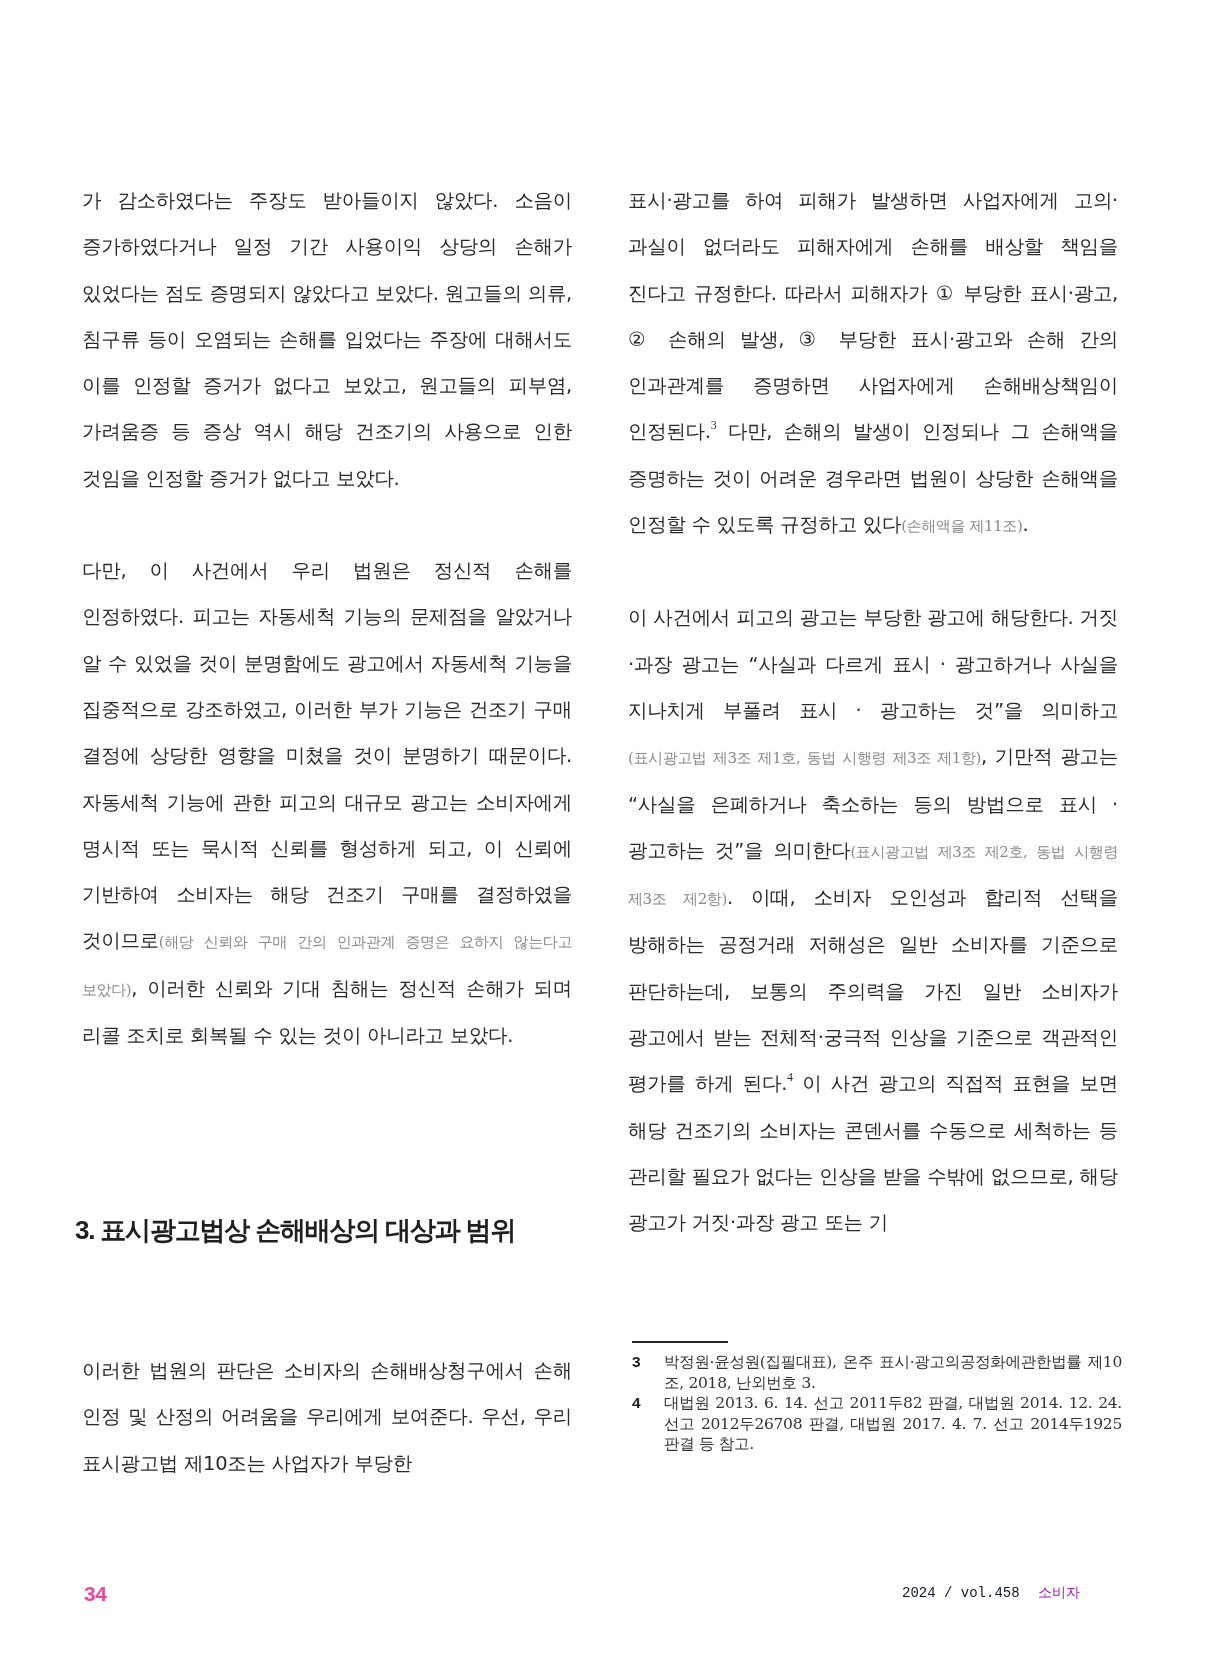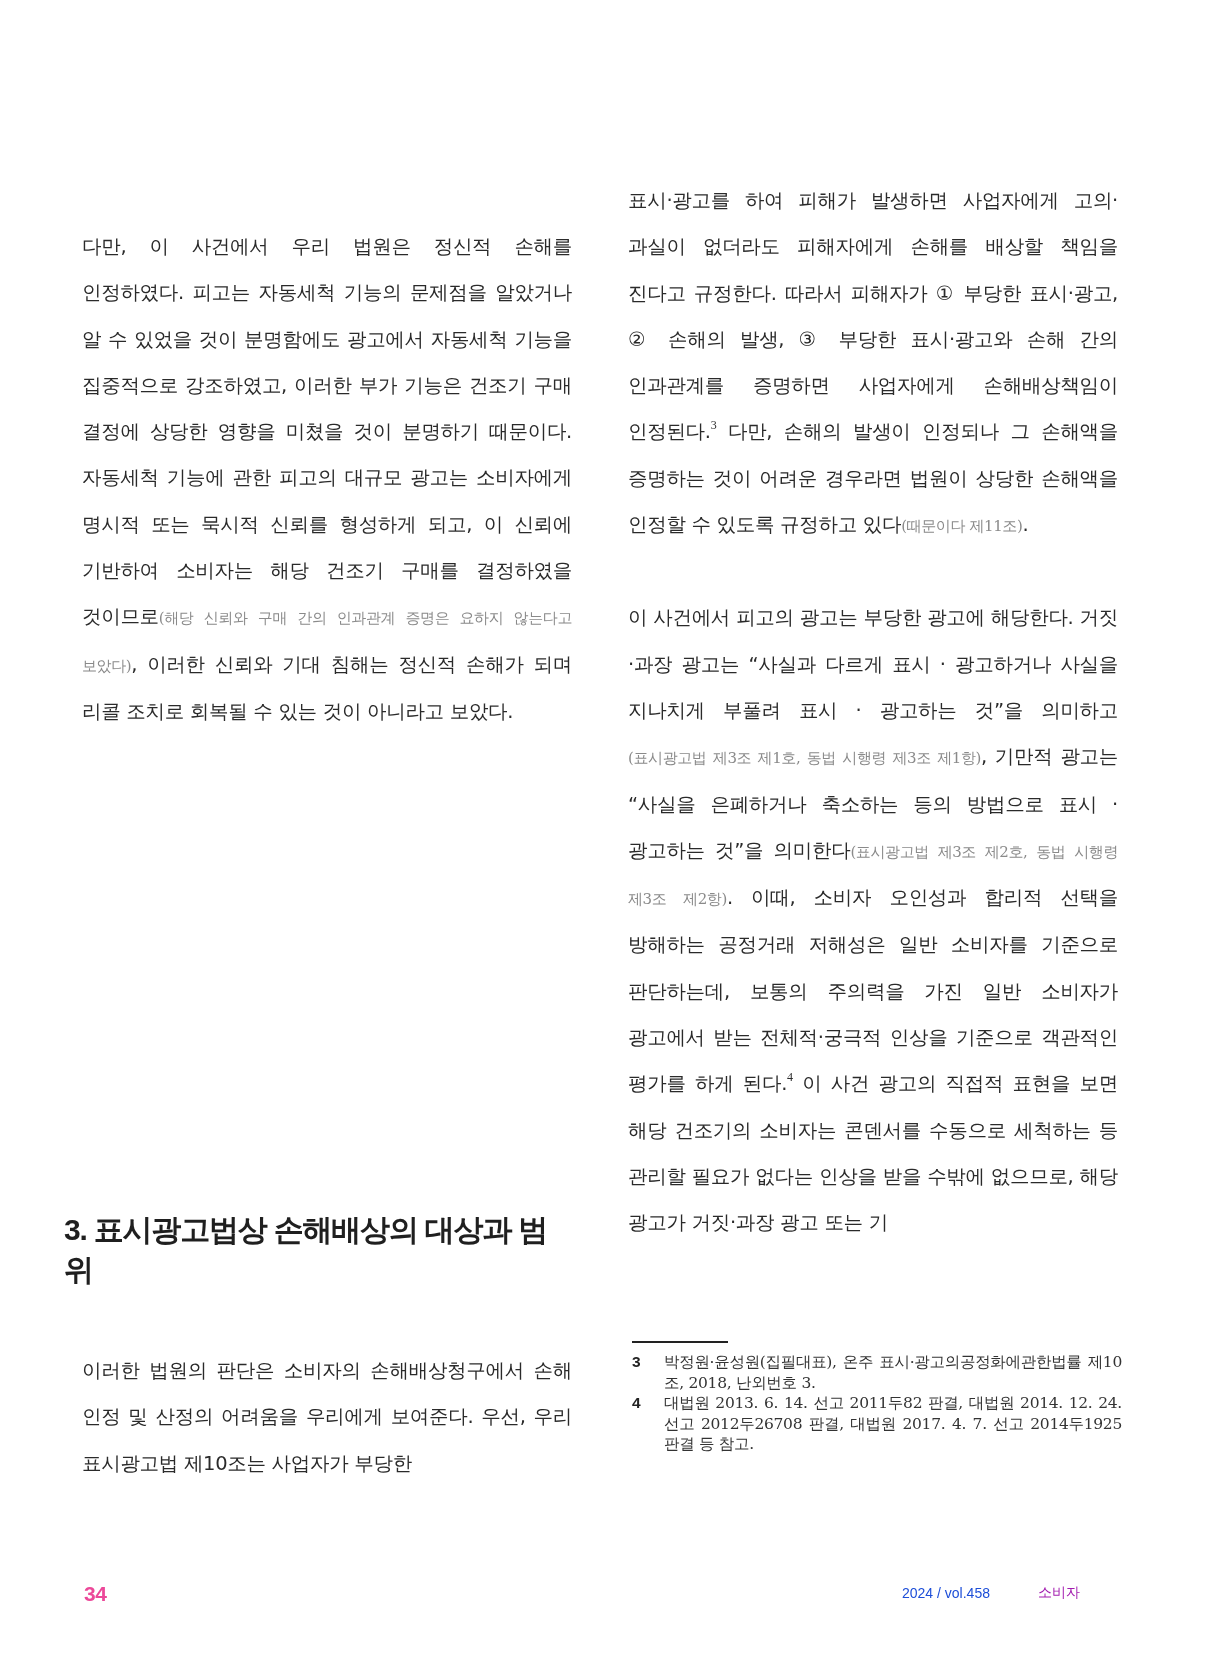--- a/index.html
+++ b/index.html
@@ -5,49 +5,50 @@
   html, body { margin: 0; padding: 0; background: #ffffff; }
   body { width: 1227px; height: 1680px; position: relative; overflow: hidden;
          font-family: "DejaVu Sans", "Liberation Sans", sans-serif; color: #2a2a2a; }
   .col { position: absolute; top: 178px; }
   .col-left { left: 82px; width: 490px; }
   .col-right { left: 628px; width: 490px; }
   .para { margin: 0; font-size: 19.5px; line-height: 46.3px; text-align: justify; letter-spacing: -0.3px; word-break: keep-all; }
   .cite { font-family: "DejaVu Serif", "Liberation Serif", serif; font-size: 15px; color: #8a8a8a; letter-spacing: -0.4px; }
   sup { font-family: "Liberation Serif", serif; font-size: 12px; vertical-align: 9px; line-height: 0; }
   .gap { height: 46px; }
-  .heading { position: absolute; left: 64px; top: 1210px; width: 500px; margin: 0;
-             font-family: "Liberation Sans", sans-serif; font-weight: bold; font-size: 30px;
+  .heading { position: absolute; left: 75px; top: 1210px; width: 500px; margin: 0;
+             font-family: "Liberation Sans", sans-serif; font-weight: bold; font-size: 26px;
              letter-spacing: -1.2px; color: #1f1f1f; line-height: 40px; }
   .left-last { position: absolute; left: 82px; top: 1348px; width: 490px; }
   .fn-rule { position: absolute; left: 632px; top: 1341px; width: 96px; height: 2px; background: #222; }
   .footnotes { position: absolute; left: 632px; top: 1352px; width: 490px; }
   .fn { display: flex; font-family: "DejaVu Serif", "Liberation Serif", serif; font-size: 15.5px; line-height: 20.5px; color: #333; margin-bottom: 0; letter-spacing: -0.3px; }
   .fn-num { width: 32px; flex: 0 0 32px; font-family: "Liberation Sans", sans-serif; font-weight: bold; color: #222; }
   .fn-text { flex: 1; text-align: justify; }
   .page-num { position: absolute; left: 84px; top: 1582px; font-family: "Liberation Sans", sans-serif; font-weight: bold; font-size: 21px; color: #ec4899; letter-spacing: -0.5px; }
-  .footer-issue { position: absolute; left: 902px; top: 1585px; font-family: Liberation Sans, sans-serif; font-size: 14px; color: #1d4ed8; }
+  .footer-issue { position: absolute; left: 902px; top: 1585px; font-family: Liberation Mono, monospace; font-size: 14px; color: #0f172a; }
   .footer-mag { position: absolute; left: 1038px; top: 1584px; font-size: 14px; color: #a21caf; font-family: "DejaVu Sans", sans-serif; }
 </style>
 </head>
 <body>
 
 <div class="col col-left">
+  <p class="para">가 감소하였다는 주장도 받아들이지 않았다. 소음이 증가하였다거나 일정 기간 사용이익 상당의 손해가 있었다는 점도 증명되지 않았다고 보았다. 원고들의 의류, 침구류 등이 오염되는 손해를 입었다는 주장에 대해서도 이를 인정할 증거가 없다고 보았고, 원고들의 피부염, 가려움증 등 증상 역시 해당 건조기의 사용으로 인한 것임을 인정할 증거가 없다고 보았다.</p>
   <div class="gap"></div>
   <p class="para"><span>다만, 이 사건에서 우리 법원은 정신적 손해를 인정하였다. 피고는 자동세척 기능의 문제점을 알았거나 알 수 있었을 것이 분명함에도 광고에서 자동세척 기능을 집중적으로 강조하였고, 이러한 부가 기능은 건조기 구매 결정에 상당한 영향을 미쳤을 것이 분명하기 때문이다. 자동세척 기능에 관한 피고의 대규모 광고는 소비자에게 명시적 또는 묵시적 신뢰를 형성하게 되고, 이 신뢰에 기반하여 소비자는 해당 건조기 구매를 결정하였을 것이므로</span><span class="cite">(해당 신뢰와 구매 간의 인과관계 증명은 요하지 않는다고 보았다)</span><span>, 이러한 신뢰와 기대 침해는 정신적 손해가 되며 리콜 조치로 회복될 수 있는 것이 아니라고 보았다.</span></p>
 </div>
 
 <h2 class="heading">3. 표시광고법상 손해배상의 대상과 범위</h2>
 
 <div class="left-last">
   <p class="para">이러한 법원의 판단은 소비자의 손해배상청구에서 손해 인정 및 산정의 어려움을 우리에게 보여준다. 우선, 우리 표시광고법 제10조는 사업자가 부당한</p>
 </div>
 
 <div class="col col-right">
-  <p class="para"><span>표시·광고를 하여 피해가 발생하면 사업자에게 고의·과실이 없더라도 피해자에게 손해를 배상할 책임을 진다고 규정한다. 따라서 피해자가 ① 부당한 표시·광고, ② 손해의 발생, ③ 부당한 표시·광고와 손해 간의 인과관계를 증명하면 사업자에게 손해배상책임이 인정된다.</span><sup>3</sup><span> 다만, 손해의 발생이 인정되나 그 손해액을 증명하는 것이 어려운 경우라면 법원이 상당한 손해액을 인정할 수 있도록 규정하고 있다</span><span class="cite">(때문이다 제11조)</span><span>.</span></p>
+  <p class="para"><span>표시·광고를 하여 피해가 발생하면 사업자에게 고의·과실이 없더라도 피해자에게 손해를 배상할 책임을 진다고 규정한다. 따라서 피해자가 ① 부당한 표시·광고, ② 손해의 발생, ③ 부당한 표시·광고와 손해 간의 인과관계를 증명하면 사업자에게 손해배상책임이 인정된다.</span><sup>3</sup><span> 다만, 손해의 발생이 인정되나 그 손해액을 증명하는 것이 어려운 경우라면 법원이 상당한 손해액을 인정할 수 있도록 규정하고 있다</span><span class="cite">(손해액을 제11조)</span><span>.</span></p>
   <div class="gap"></div>
   <p class="para"><span>이 사건에서 피고의 광고는 부당한 광고에 해당한다. 거짓·과장 광고는 “사실과 다르게 표시 · 광고하거나 사실을 지나치게 부풀려 표시 · 광고하는 것”을 의미하고</span><span class="cite">(표시광고법 제3조 제1호, 동법 시행령 제3조 제1항)</span><span>, 기만적 광고는 “사실을 은폐하거나 축소하는 등의 방법으로 표시 · 광고하는 것”을 의미한다</span><span class="cite">(표시광고법 제3조 제2호, 동법 시행령 제3조 제2항)</span><span>. 이때, 소비자 오인성과 합리적 선택을 방해하는 공정거래 저해성은 일반 소비자를 기준으로 판단하는데, 보통의 주의력을 가진 일반 소비자가 광고에서 받는 전체적·궁극적 인상을 기준으로 객관적인 평가를 하게 된다.</span><sup>4</sup><span> 이 사건 광고의 직접적 표현을 보면 해당 건조기의 소비자는 콘덴서를 수동으로 세척하는 등 관리할 필요가 없다는 인상을 받을 수밖에 없으므로, 해당 광고가 거짓·과장 광고 또는 기</span></p>
 </div>
 
 <div class="fn-rule"></div>
 
 <div class="footnotes">
   <div class="fn">
     <span class="fn-num">3</span>
     <span class="fn-text">박정원·윤성원(집필대표), 온주 표시·광고의공정화에관한법률 제10조, 2018, 난외번호 3.</span>

